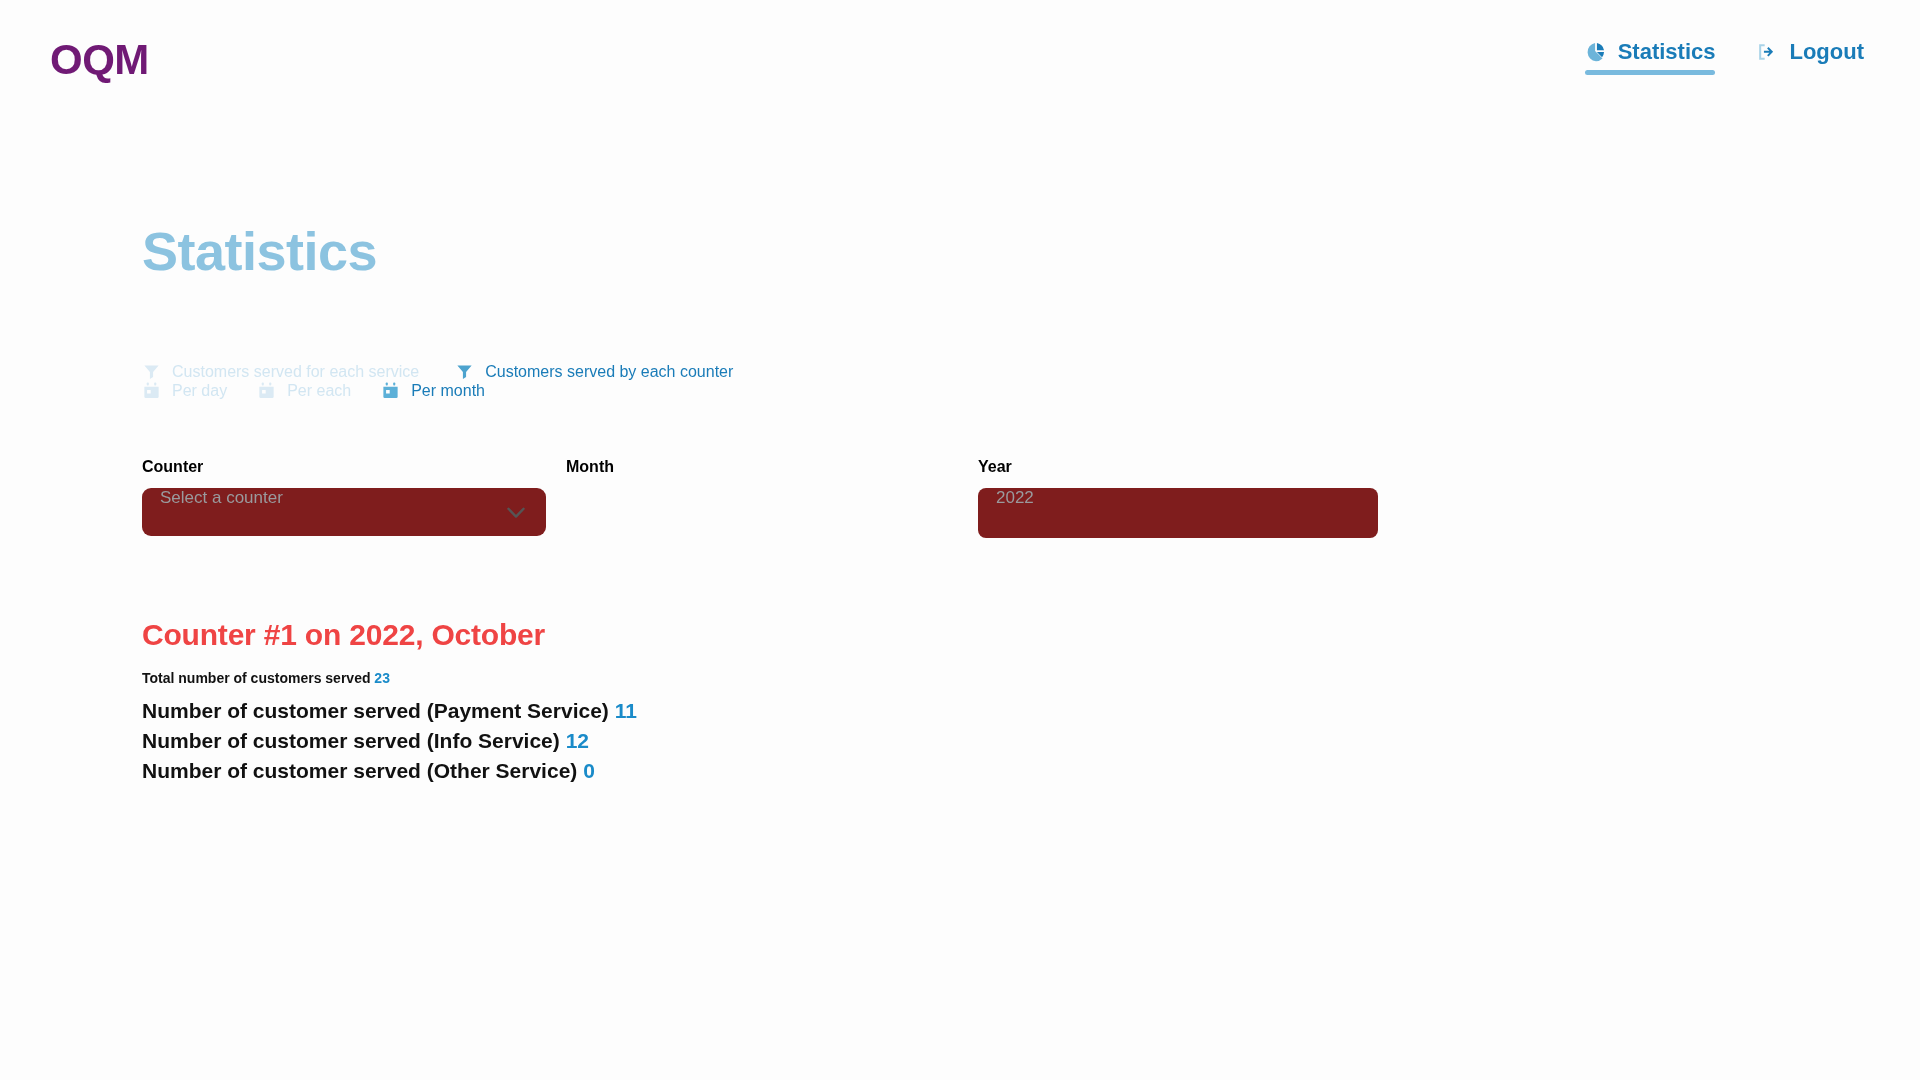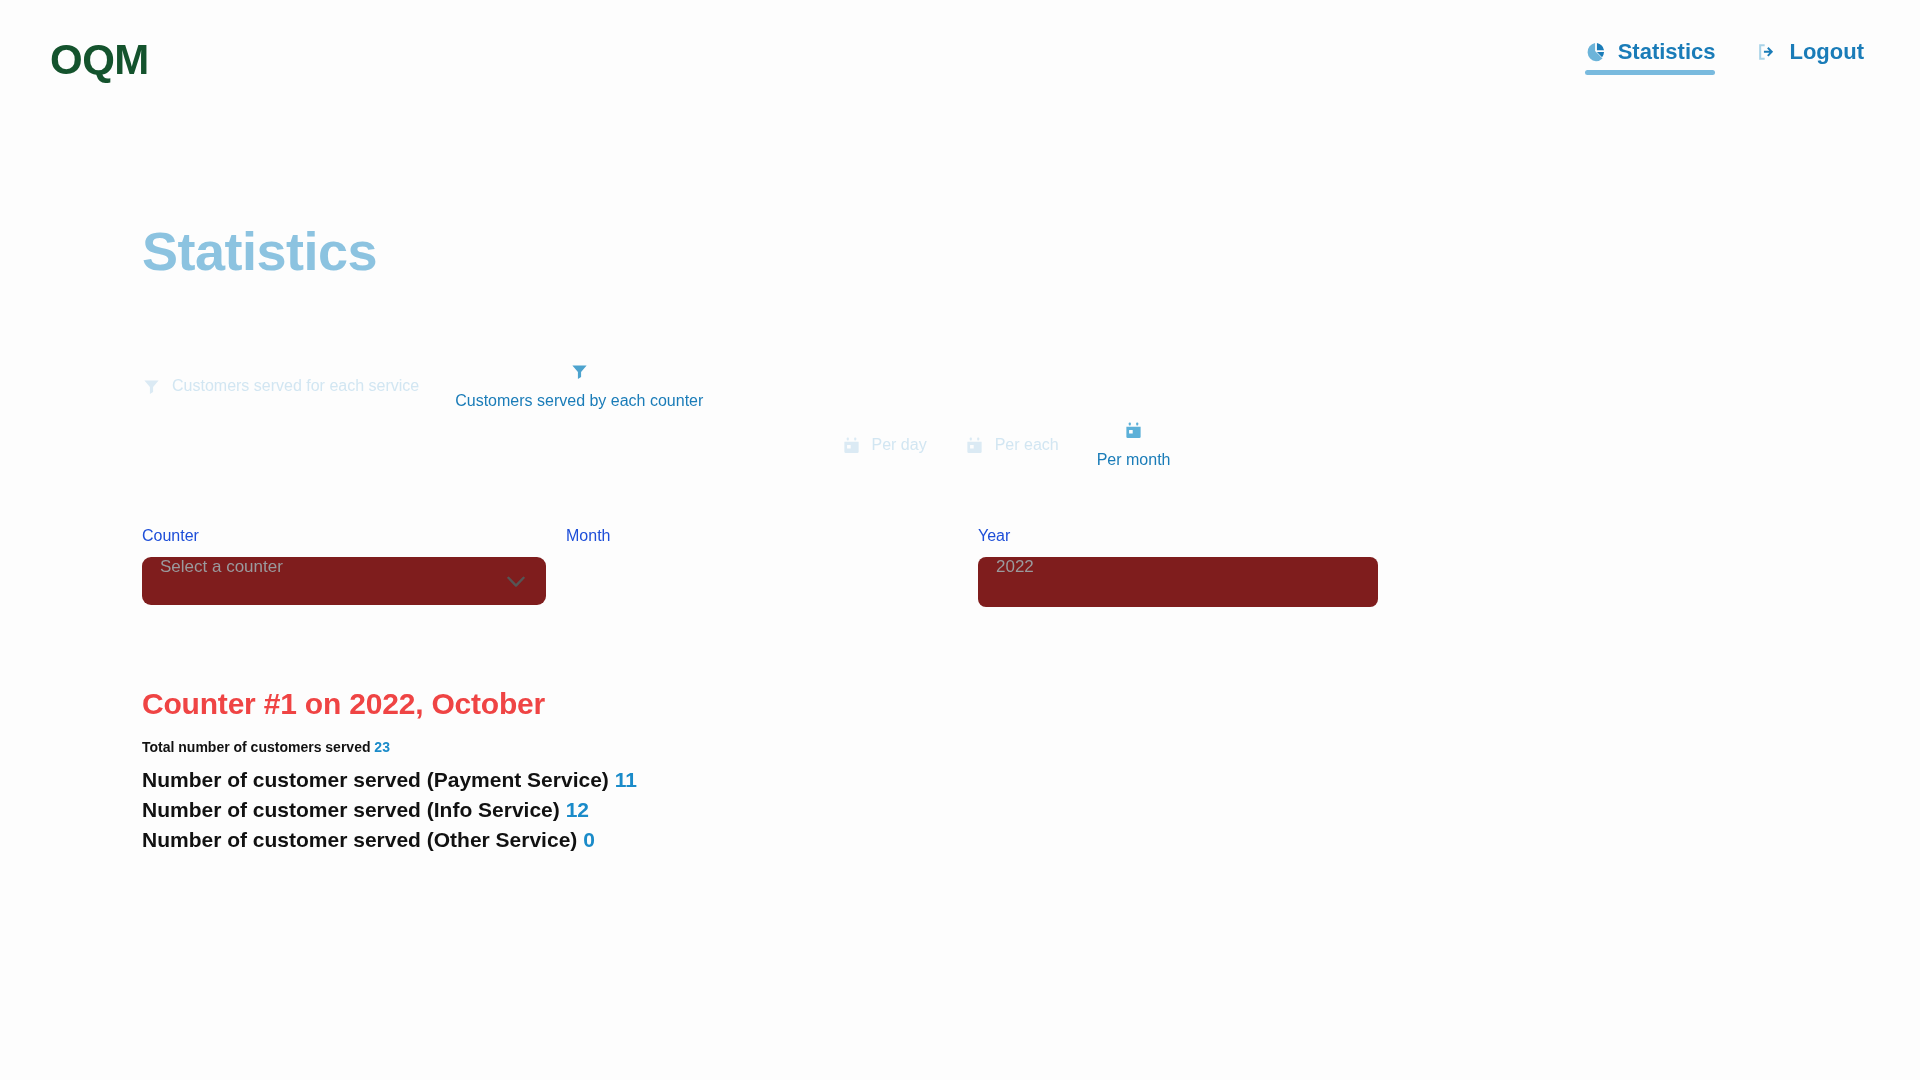--- a/index.html
+++ b/index.html
@@ -18,21 +18,21 @@
     position: relative;
     height: 120px;
     display: flex;
     align-items: center;
     padding: 0 56px 0 50px;
   }
 
   .logo {
     font-size: 42px;
     font-weight: 700;
-    color: #14532d;
+    color: #701a75;
     letter-spacing: -0.5px;
     line-height: 1;
   }
 
   .nav {
     margin-left: auto;
     display: flex;
     align-items: flex-start;
     gap: 40px;
     padding-top: 6px;
@@ -72,47 +72,47 @@
     margin-top: 100px;
   }
 
   
   .tabrow {
     display: flex;
     align-items: center;
     gap: 36px;
   }
   .tabrow.first { margin-top: 80px; }
-  .tabrow.second { margin-top: 11px; gap: 38px; justify-content: center; }
+  .tabrow.second { gap: 30px; }
 
   .tab {
     display: flex;
     align-items: center;
     gap: 11px;
     font-size: 16px;
     font-weight: 400;
     cursor: pointer;
     white-space: nowrap;
   }
-  .tab.active  { color: #1a7cb8; flex-direction: column; }
+  .tab.active  { color: #1a7cb8; }
   .tab.inactive{ color: #d2e6f2; }
 
   .tab-ico { display: flex; align-items: center; }
 
   
   .filters {
     display: flex;
     gap: 20px;
     margin-top: 58px;
   }
 
   .field-label {
     font-size: 16px;
-    font-weight: 400;
-    color: #1d4ed8;
+    font-weight: 700;
+    color: #000000;
     margin-bottom: 12px;
   }
 
   .control {
     position: relative;
     height: 48px;
     background: #7f1d1d;
     border-radius: 9px;
     display: flex;
     align-items: flex-start;

